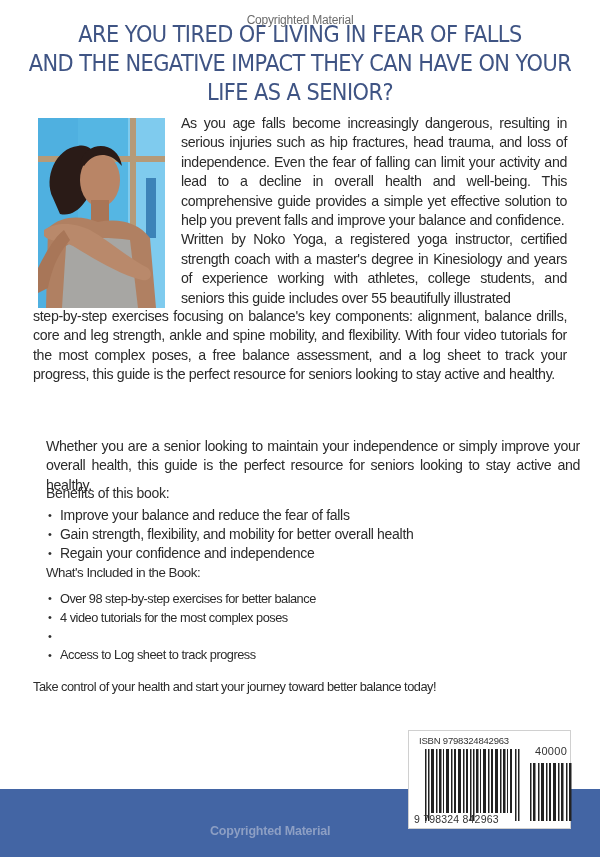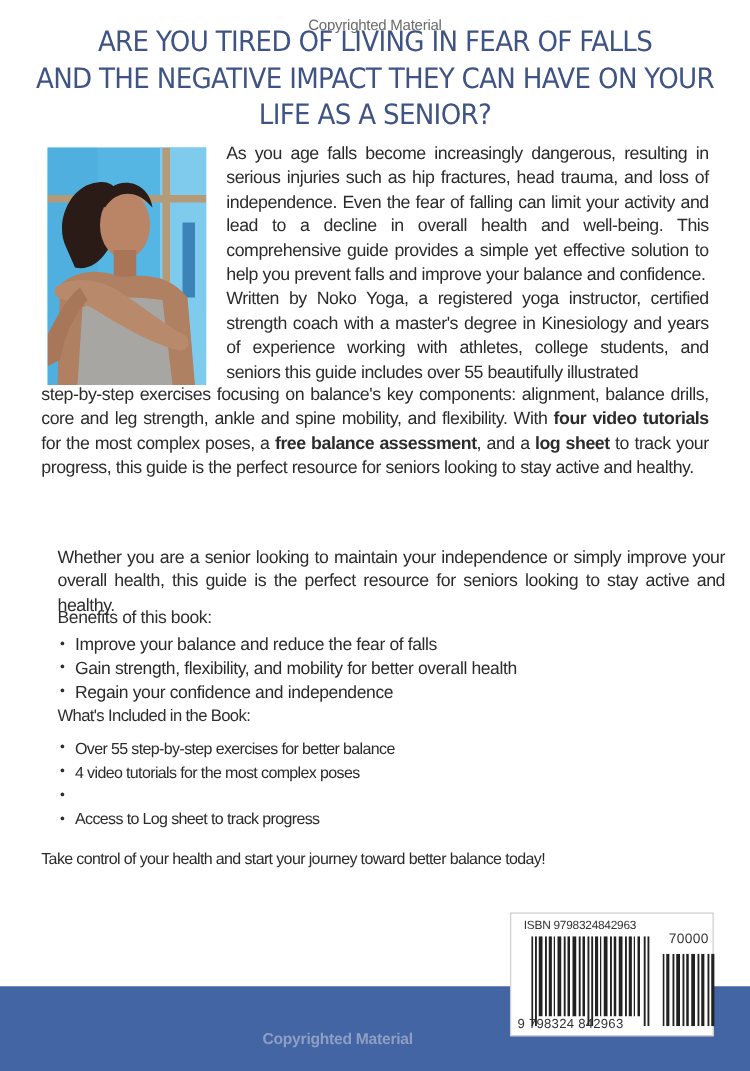--- a/index.html
+++ b/index.html
@@ -30,21 +30,21 @@
     position: absolute; left: 181px; top: 114px; width: 386px;
     font-size: 14.2px; line-height: 19.4px; text-align: justify;
     letter-spacing: -0.35px;
   }
   .intro-full {
     position: absolute; left: 33px; top: 307px; width: 534px;
     font-size: 14.2px; line-height: 19.4px; text-align: justify;
     letter-spacing: -0.35px;
   }
   .intro-full p, .intro-right p { margin: 0; }
-  .intro-full b { font-weight: bold; }
+  .intro-full b { font-weight: normal; }
   .para2 {
     position: absolute; left: 33px; top: 424px; width: 534px;
     font-size: 14.2px; line-height: 19.4px; text-align: justify;
     letter-spacing: -0.35px; margin: 13px;
   }
   .section-title {
     position: absolute; left: 46px; font-size: 14px; color: #2e2e2e; letter-spacing: -0.3px;
   }
   .bullets {
     position: absolute; left: 48px; margin: 0; padding: 0; list-style: none;
@@ -130,21 +130,21 @@
   <li>
       <span class="dot">•</span>
       <span>Regain your confidence and independence</span>
     </li>
 </ul>
 
 <div class="section-title" style="top:565px; font-size:13.3px; letter-spacing:-0.5px;">What's Included in the Book:</div>
 <ul class="bullets small" style="top:589px;">
   <li>
       <span class="dot">•</span>
-      <span>Over 55 step-by-step exercises for better balance</span>
+      <span>Over 98 step-by-step exercises for better balance</span>
     </li>
   <li>
       <span class="dot">•</span>
       <span>4 video tutorials for the most complex poses</span>
     </li>
   <li>
       <span class="dot">•</span>
     </li>
   <li>
       <span class="dot">•</span>
@@ -154,21 +154,21 @@
 
 <div class="cta">
   <div>Take control of your health and start your journey toward better balance today!</div>
 </div>
 
 <div class="band"></div>
 <div class="watermark-bottom">Copyrighted Material</div>
 
 <div class="barcode-box">
   <div class="isbn-label">ISBN 9798324842963</div>
-  <div class="price-label">70000</div>
+  <div class="price-label">40000</div>
   <svg class="bars-main" width="95" height="72" viewBox="0 0 95 72">
     <g fill="#222">
       <rect x="0" y="0" width="1.5" height="72"></rect>
         <rect x="3" y="0" width="1.5" height="72"></rect>
       <rect x="6" y="0" width="3" height="64"></rect>
         <rect x="11" y="0" width="1.5" height="64"></rect>
       <rect x="14" y="0" width="2.5" height="64"></rect>
         <rect x="18" y="0" width="1" height="64"></rect>
       <rect x="21" y="0" width="3" height="64"></rect>
         <rect x="26" y="0" width="1.5" height="64"></rect>

